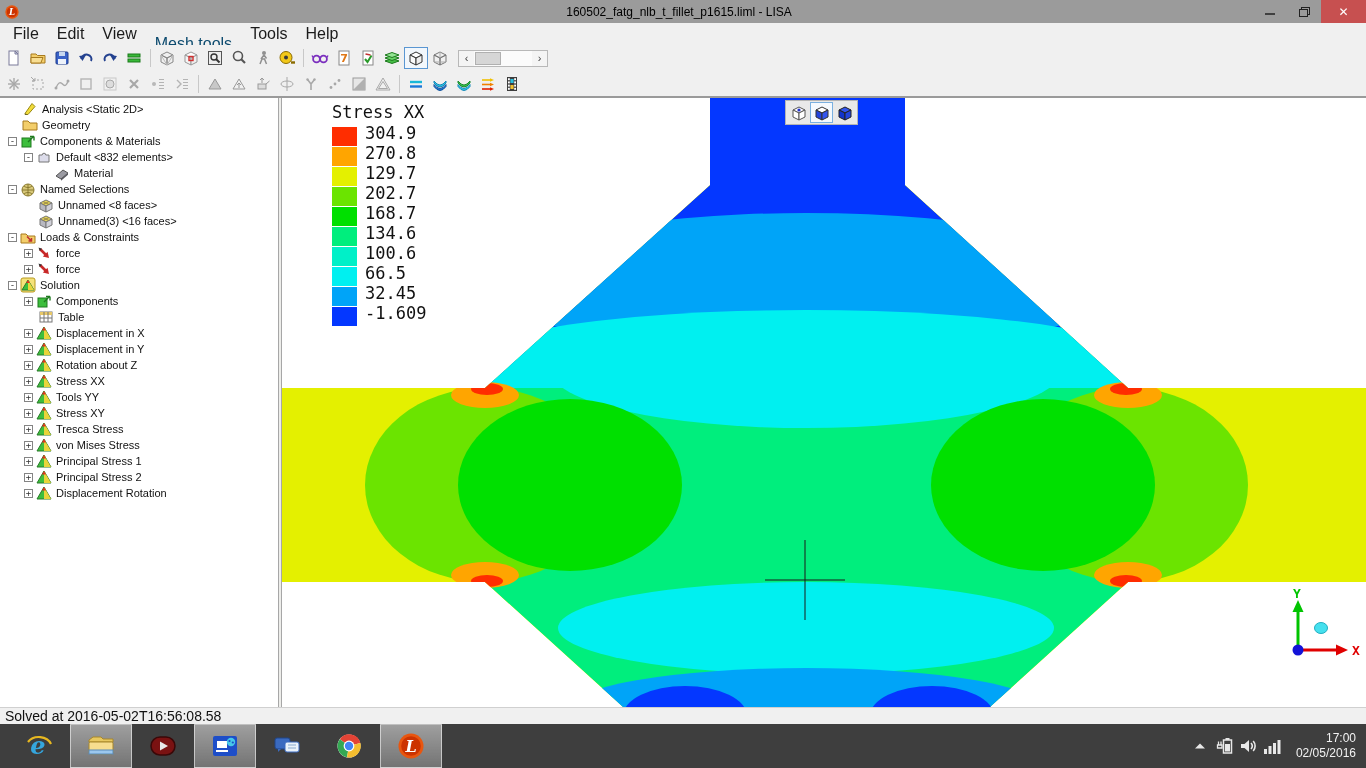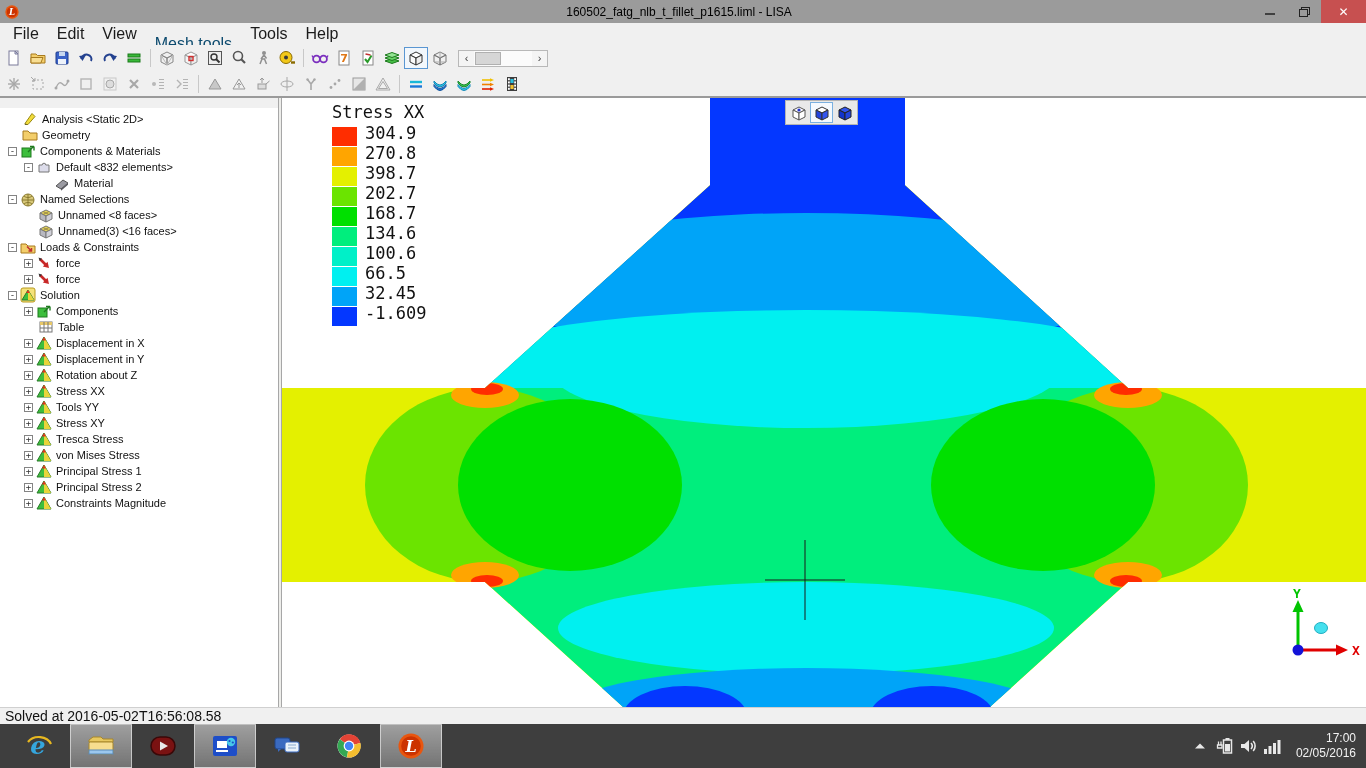--- a/index.html
+++ b/index.html
@@ -26,21 +26,21 @@
   .tbtn.sel { border:1px solid #5A96D2; background:#F2F7FC; }
   .tsep { width:1px; height:18px; background:#c8c8c8; margin:0 4px; }
 
   .tslider { display:flex; align-items:center; border:1px solid #b8b8b8; background:#fff; height:17px; margin-left:6px; }
   .tsl-btn { width:15px; height:15px; text-align:center; line-height:14px; font-size:11px; color:#444; background:#f4f4f4; }
   .tsl-track { width:58px; height:15px; position:relative; background:#fbfbfb; }
   .tsl-thumb { position:absolute; left:1px; top:1px; width:26px; height:13px; background:#d6d6d6; border:1px solid #b0b0b0; }
 
   
   #main { height:609px; display:flex; flex:0 0 auto; }
-  #tree { width:278px; background:#fff; overflow:hidden; padding-top:3px;margin-top:10px; }
+  #tree { width:278px; background:#fff; overflow:hidden; padding-top:3px; }
   #splitter { width:4px; background:#EDEDEA; border-left:1px solid #a7a7a7; border-right:1px solid #a7a7a7; }
   #viewport { width:1084px; height:609px; background:#fff; position:relative; overflow:hidden; }
   #modelsvg { position:absolute; left:0; top:0; }
 
   .treerow { height:16px; display:flex; align-items:center; white-space:nowrap; }
   .treerow .label { font-size:11px; color:#111; margin-left:4px; }
   .expbox { width:9px; height:9px; border:1px solid #848484; background:#fff; font-size:9px; line-height:7px; text-align:center; color:#333; flex:0 0 auto; font-family:"DejaVu Sans Mono",monospace; }
   .ticon { width:16px; height:16px; flex:0 0 auto; margin-left:3px; }
 
   
@@ -603,21 +603,21 @@
             </svg></span>
           <span class="label">Principal Stress 2</span>
         </div>
         <div class="treerow" style="padding-left: 24px;">
           <span class="expbox">+</span>
           <span class="ticon"><svg width="16" height="16" viewBox="0 0 16 16">
               <polygon points="8,2 15,14 1,14" fill="#3DBE3D" stroke="#2A7A2A"></polygon>
               <polygon points="8,2 15,14 8,14" fill="#E8D43A"></polygon>
               <polygon points="8,2 10,5.5 6,5.5" fill="#E03020"></polygon>
             </svg></span>
-          <span class="label">Constraints Magnitude</span>
+          <span class="label">Displacement Rotation</span>
         </div>
       </div>
     <div id="splitter"></div>
 
     <div id="viewport">
       <svg id="modelsvg" width="1084" height="609" viewBox="0 0 1084 609">
         <defs>
           <clipPath id="modelClip">
             <polygon points="428,0 623,0 623,87 846,290 1084,290 1084,484 846,484 708,609 341,609 203,484 0,484 0,290 203,290 428,87"></polygon>
           </clipPath>
@@ -659,21 +659,21 @@
             <div class="lrow">
               <div class="lsw" style="background: rgb(255, 45, 0);"></div>
               <div class="llab">304.9</div>
             </div>
             <div class="lrow">
               <div class="lsw" style="background: rgb(255, 165, 0);"></div>
               <div class="llab">270.8</div>
             </div>
             <div class="lrow">
               <div class="lsw" style="background: rgb(228, 240, 0);"></div>
-              <div class="llab">398.7</div>
+              <div class="llab">129.7</div>
             </div>
             <div class="lrow">
               <div class="lsw" style="background: rgb(107, 228, 0);"></div>
               <div class="llab">202.7</div>
             </div>
             <div class="lrow">
               <div class="lsw" style="background: rgb(0, 224, 0);"></div>
               <div class="llab">168.7</div>
             </div>
             <div class="lrow">

